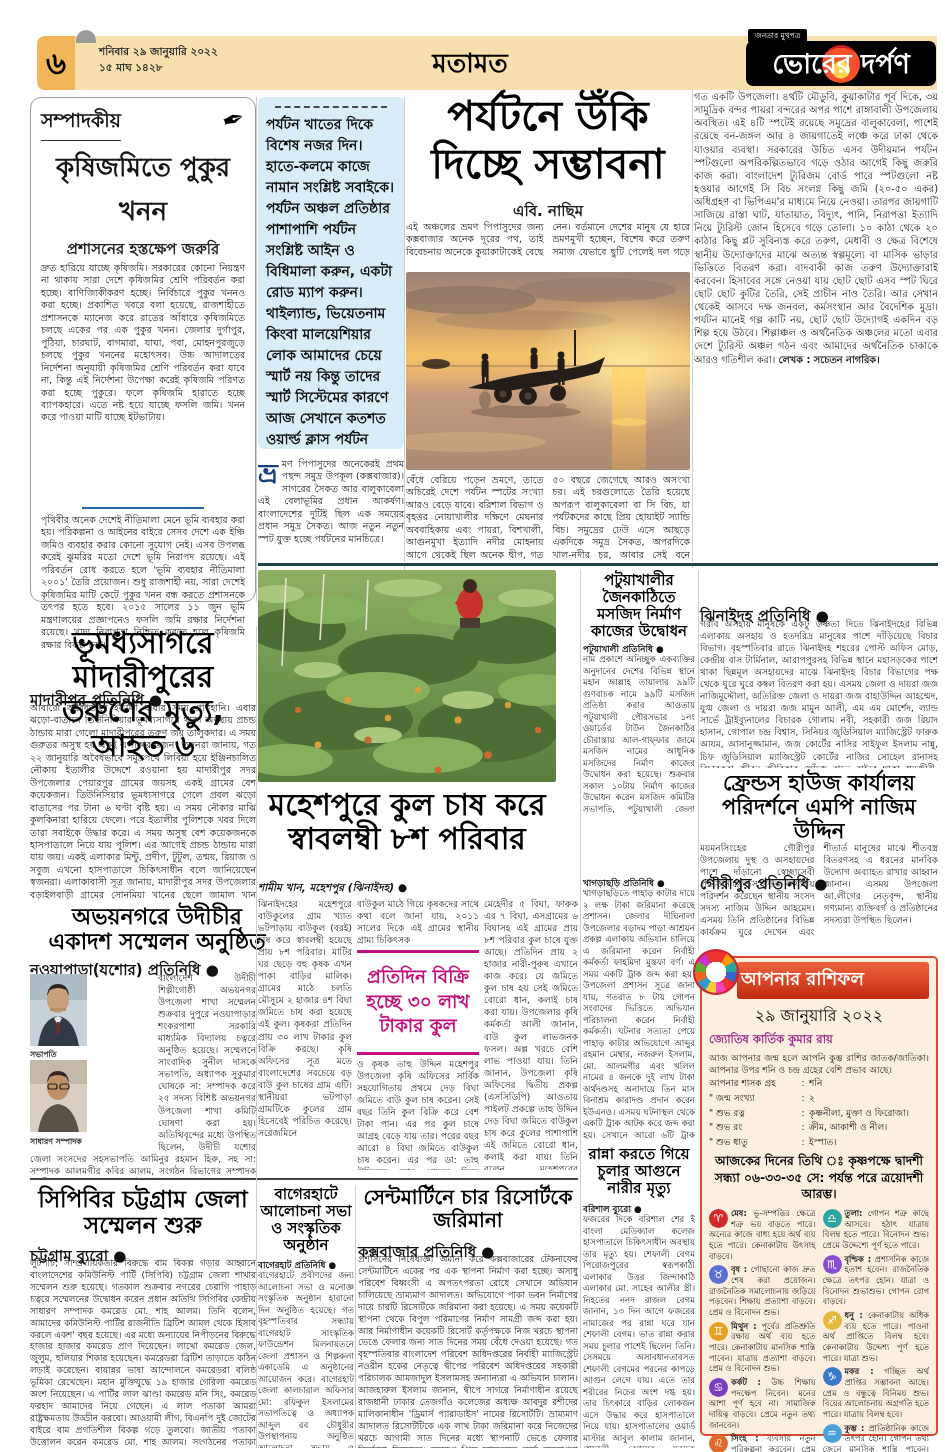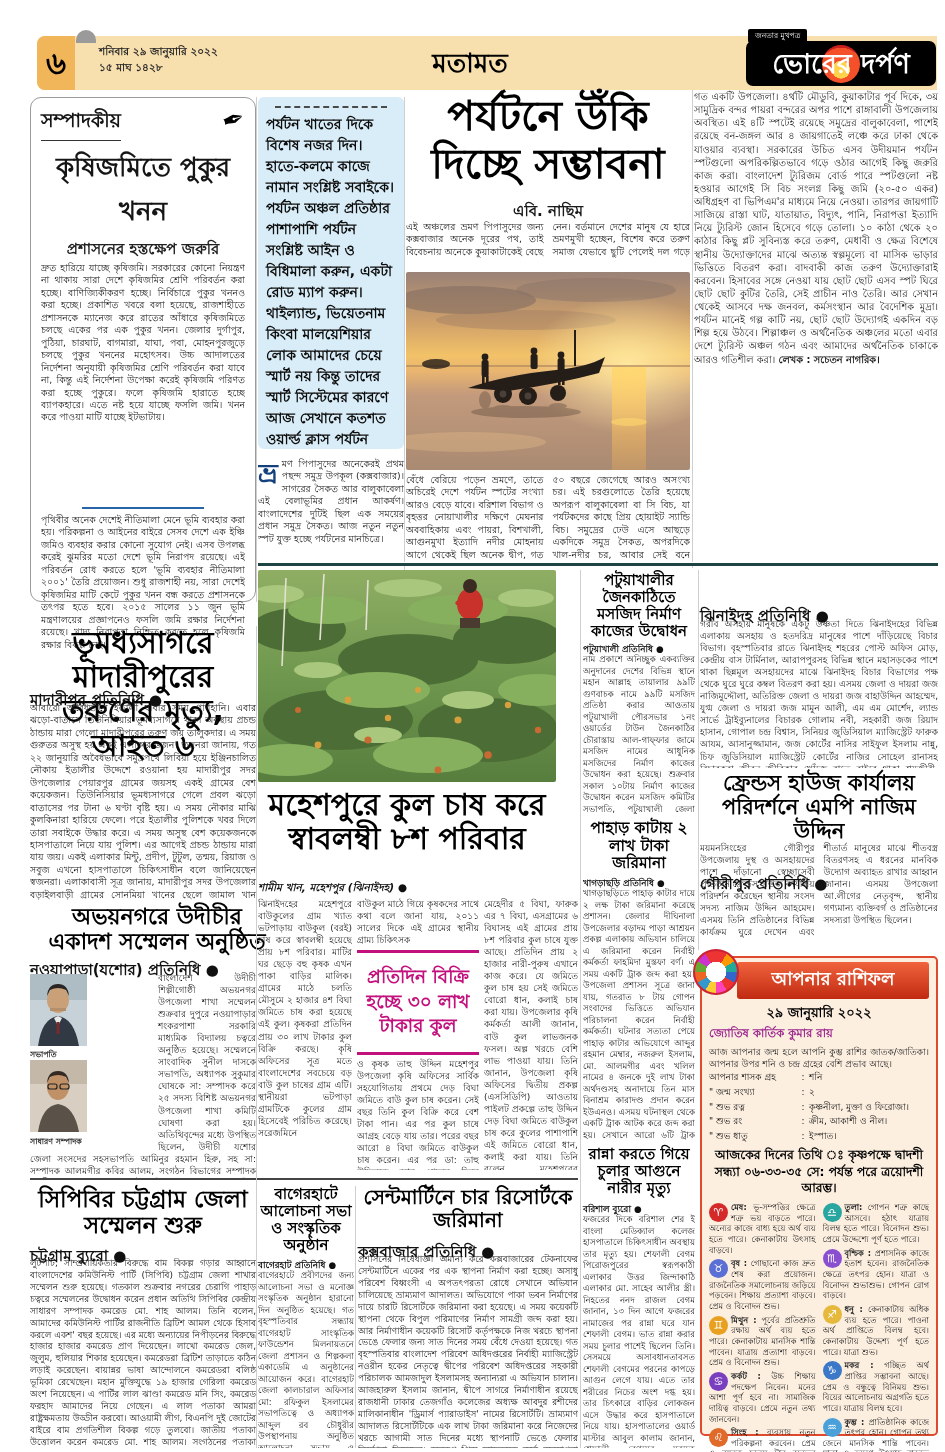--- a/index.html
+++ b/index.html
@@ -48,26 +48,26 @@
   .pqt{font-size:18.5px;font-weight:700;color:#c2107c;text-align:center;line-height:1.35}
   .pqbar{position:absolute;left:357px;width:122px;height:2.5px;background:#c2107c}
   
   .pfig{float:left;width:122px;margin:2px 6px 0 0}
   .pcell{display:inline-block;width:57px;vertical-align:top;margin-right:3px}
   .pcap{font-size:7.8px;font-weight:700;text-align:left;margin-top:1px}
   
   .hbox{position:absolute;left:700px;top:956px;width:238px;height:480px;background:#fcefe0;border:2.5px solid #dd4a2e;
         border-radius:5px;box-sizing:border-box;padding:4px 7px}
   .hhead{margin-left:28px;background:linear-gradient(#f0633c,#c12a12);color:#fff;font-weight:700;font-size:18px;
-         text-align:center;border-radius:3px;padding:3px 13px}
+         text-align:left;border-radius:3px;padding:3px 4px}
   .wheel{position:absolute;left:-9px;top:-9px;width:42px;height:42px;border-radius:50%;border:2px solid #c23;
          background:radial-gradient(circle,#fff 0 34%,rgba(255,255,255,0) 35%),
          conic-gradient(#e33 0 30deg,#f90 30deg 60deg,#2a9 60deg 90deg,#36c 90deg 120deg,#e33 120deg 150deg,#f4b 150deg 180deg,
          #fc3 180deg 210deg,#39c 210deg 240deg,#e62 240deg 270deg,#6a3 270deg 300deg,#c3c 300deg 330deg,#e33 330deg 360deg)}
-  .hdate{font-weight:700;text-align:center;font-size:13px;margin-top:4px;color:#000}
+  .hdate{font-weight:400;text-align:center;font-size:16px;margin-top:4px;color:#000}
   .hastro{font-weight:700;text-align:left;font-size:11.5px;color:#9c2a8e;margin:1px 0 3px}
   .hintro{font-size:9px;text-align:justify;line-height:1.3;color:#222}
   .harow{display:flex;font-size:9px;line-height:1.62;color:#111}
   .harow .l{width:88px}
   .harow .c{width:12px;text-align:center}
   .htithi{font-weight:700;font-size:12.3px;text-align:center;line-height:1.35;margin:4px 0 5px;color:#000}
   .signs{display:flex;gap:7px}
   .scol{flex:1}
   .sign{font-size:8.2px;line-height:1.3;text-align:justify;margin-bottom:3px;overflow:hidden;color:#222}
   .sic{float:left;width:19px;height:19px;border-radius:50%;color:#fff;text-align:center;line-height:19px;
@@ -305,21 +305,20 @@
     <div class="pqt">প্রতিদিন বিক্রি হচ্ছে ৩০ লাখ টাকার কুল</div>
   </div>
   <div class="pqbar" style="top:1052px"></div>
   <div class="abs bt" style="left:357px;top:1058px;width:122px;height:112px;font-size:9px">ও কৃষক তাহু উদ্দিন মহেশপুর উপজেলা কৃষি অফিসের সার্বিক সহযোগিতায় প্রথমে দেড় বিঘা জমিতে বাউ কুল চাষ করেন। সেই বছর তিনি কুল বিক্রি করে বেশ টাকা পান। এর পর কুল চাষে আগ্রহ বেড়ে যায় তার। পরের বছর আরো ৪ বিঘা জমিতে বাউকুল চাষ করেন। এর পর ডা: তাহু উদ্দিনকে আর পেছনে ফিরে তাকাতে হয়নি। তার দেখা দেখি শুরু হয় বাউ কুলের চাষ। কুল চাষ করে স্বাবলম্বী হয়েছে অধিকাংশ চাষী। কেউ কিনেছেন জমি, মটরসাইকেল, কেউ বা তৈরি করেছেন পাকা বাড়ি। গ্রামের এনামুল হকের ৬ বিঘা, তাজ উদ্দিন এর ৮ বিঘা, সোহরাব উদ্দিনের ১৫ বিঘা, সবুজ উদ্দিনের ৮ বিঘা, ফারুক হোসেনের ৩ বিঘা, নিপনের ৬ বিঘা,</div>
   <div class="abs bt" style="left:484px;top:898px;width:94px;height:272px;font-size:9px">মেহেদীর ৫ বিঘা, ফারুক এর ৭ বিঘা, এসগ্রামের ৬ বিঘাসহ এই গ্রামের প্রায় ৮শ পরিবার কুল চাষে যুক্ত আছে। প্রতিদিন প্রায় ২ হাজার নারী-পুরুষ এখানে কাজ করে। যে জমিতে কুল চাষ হয় সেই জমিতে বোরো ধান, কলাই চাষ করা যায়। উপজেলার কৃষি কর্মকর্তা আলী জানান, বাউ কুল লাভজনক ফসল। অল্প খরচে বেশি লাভ পাওয়া যায়। তিনি জানান, উপজেলা কৃষি অফিসের দ্বিতীয় প্রকল্প (এসসিডিপি) আওতায় পাইলট প্রকল্পে তাহু উদ্দিন দেড় বিঘা জমিতে বাউকুল চাষ করে কুলের পাশাপাশি এই জমিতে বোরো ধান, কলাই করা যায়। তিনি বলেন, মহেশপুরের ভটপাড়া গ্রাম সম্ভবত বাংলাদেশের বড় বাউকুল চাষ এলাকা। কুল চাষীদেরকে উদ্বুদ্ধ করার জন্য ড্রোন দিয়ে উড়ান করা হয়েছে। তাদেরকে নিয়ে একটি খামারের আওতায় একটি সমিতি করা হয়েছে।</div>
 
   <div class="abs hl" style="left:583px;top:572px;width:112px;font-size:15px">পটুয়াখালীর জৈনকাঠিতে মসজিদ নির্মাণ কাজের উদ্বোধন</div>
   <div class="abs by" style="left:583px;top:642px;width:112px;font-size:8.8px">পটুয়াখালী প্রতিনিধি ●</div>
   <div class="abs bt" style="left:583px;top:654px;width:112px;height:160px;font-size:8.6px">নাম প্রকাশে অনিচ্ছুক একব্যক্তির অনুদানের দেশের বিভিন্ন স্থানে মহান আল্লাহ তায়ালার ৯৯টি গুণবাচক নামে ৯৯টি মসজিদ প্রতিষ্ঠা করার আওতায় পটুয়াখালী পৌরসভার ১নং ওয়ার্ডের টাউন জৈনকাঠির চৌরাস্তায় আল-গাফ্ফার জামে মসজিদ নামের আধুনিক মসজিদের নির্মাণ কাজের উদ্বোধন করা হয়েছে। শুক্রবার সকাল ১০টায় নির্মাণ কাজের উদ্বোধন করেন মসজিদ কমিটির সভাপতি, পটুয়াখালী জেলা আ.লীগের সহ-সভাপতি ও সাবেক সদর উপজেলা চেয়ারম্যান বীর মুক্তিযোদ্ধা আলহাজ্ব এ. মো: সুলতান আহমেদ মৃধা। এসময় উপস্থিত ছিলেন সাবেক তথ্য কর্মকর্তা মো: বজলুর রহমান, ইঞ্জিনিয়ার মো: আলাউদ্দিন, আফজালুর রহমানসহ বিশিষ্ট ব্যক্তিবর্গ।</div>
 
-  <div class="abs hl" style="left:583px;top:820px;width:112px;font-size:15.5px">পাহাড় কাটায় ২ লাখ টাকা জরিমানা</div>
   <div class="abs by" style="left:583px;top:876px;width:112px;font-size:8.8px">খাগড়াছড়ি প্রতিনিধি ●</div>
   <div class="abs bt" style="left:583px;top:888px;width:112px;height:252px;font-size:8.6px">খাগড়াছড়িতে পাহাড় কাটার দায়ে ২ লক্ষ টাকা জরিমানা করেছে প্রশাসন। জেলার দীঘিনালা উপজেলার বড়াদম পাড়া আশ্রয়ন প্রকল্প এলাকায় অভিযান চালিয়ে এ জরিমানা করেন নির্বাহী কর্মকর্তা ফাহমিদা মুস্তফা বর্ণ। এ সময় একটি ট্রাক জব্দ করা হয়। উপজেলা প্রশাসন সূত্রে জানা যায়, গতরাত ৮ টায় গোপন সংবাদের ভিত্তিতে অভিযান পরিচালনা করেন নির্বাহী কর্মকর্তা। ঘটনার সত্যতা পেয়ে পাহাড় কাটার অভিযোগে আব্দুর রহমান মেম্বার, নজরুল ইসলাম, মো. আলমগীর এবং খলিল নামের ৪ জনকে দুই লাখ টাকা অর্থদণ্ডসহ অনাদায়ে তিন মাস বিনাশ্রম কারাদণ্ড প্রদান করেন ইউএনও। এসময় ঘটনাস্থল থেকে একটি ট্রাক আটক করে জব্দ করা হয়। সেখানে আরো ৬টি ট্রাক এবং একটি ভেকু রয়েছে। অভিযানের সময় চালকরা পালিয়ে যাওয়ায় সেগুলো তাৎক্ষণিক জব্দ করে আনা যায়নি। উপজেলা নির্বাহী কর্মকর্তা ফাহমিদা মুস্তফা বর্ণ ঘটনার সত্যতা নিশ্চিত করে জানান, রাতের আঁধারে পাহাড়ের মাটি কেটে স্থানীয় মেরুং বাজারের একটি এলাকায় নিচ্ছিলো অভিযুক্তরা। অনুমতি না থাকায় তাদের বিরুদ্ধে পাহাড় কাটার অভিযোগে বাংলাদেশ পরিবেশ সংরক্ষণ আইন ১৯৯৫-এর ১৫ ধারার বিধান মতে জরিমানা করা হয়েছে।</div>
 
   <div class="abs hl" style="left:583px;top:1146px;width:112px;font-size:15px">রান্না করতে গিয়ে চুলার আগুনে নারীর মৃত্যু</div>
   <div class="abs by" style="left:583px;top:1202px;width:112px;font-size:8.8px">বরিশাল ব্যুরো ●</div>
   <div class="abs bt" style="left:583px;top:1214px;width:112px;height:234px;font-size:8.6px">ফজরের দিকে বরিশাল শের ই বাংলা মেডিক্যাল কলেজ হাসপাতালে চিকিৎসাধীন অবস্থায় তার মৃত্যু হয়। শেফালী বেগম পিরোজপুরের স্বরূপকাঠী এলাকার উত্তর জিন্দাকাঠি এলাকার মো. সাহেব আলীর স্ত্রী। নিহতের ননদ রাজল বেগম জানান, ১৩ দিন আগে ফজরের নামাজের পর রান্না ঘরে যান শেফালী বেগম। ভাত রান্না করার সময় চুলার পাশেই ছিলেন তিনি। সেসময়ে অসাবধানতাবসত শেফালী বেগমের পরনের কাপড়ে আগুন লেগে যায়। এতে তার শরীরের নিচের অংশ দগ্ধ হয়। তার চিৎকারে বাড়ির লোকজন এসে উদ্ধার করে হাসপাতালে নিয়ে যায়। হাসপাতালের ওয়ার্ড মাস্টার আবুল কালাম জানান, শেফালী বেগমের মরদেহ হাসপাতালের লাশ রাখা কক্ষে রাখা হয়েছে। শুক্রবার আইনগত প্রক্রিয়া শেষে মরদেহ স্বজনদের কাছে হস্তান্তর করা হবে।</div>
 
   <div class="abs by" style="left:700px;top:604px;width:238px">ঝিনাইদহ প্রতিনিধি ●</div>
   <div class="abs bt" style="left:700px;top:618px;width:238px;height:150px;font-size:9px">গরীব অসহায় মানুষকে একটু উষ্ণতা দিতে ঝিনাইদহের বিভিন্ন এলাকায় অসহায় ও হতদরিদ্র মানুষের পাশে দাঁড়িয়েছে বিচার বিভাগ। বৃহস্পতিবার রাতে ঝিনাইদহ শহরের পোস্ট অফিস মোড়, কেন্দ্রীয় বাস টার্মিনাল, আরাপপুরসহ বিভিন্ন স্থানে মহাসড়কের পাশে থাকা ছিন্নমূল অসহায়দের মাঝে ঝিনাইদহ বিচার বিভাগের পক্ষ থেকে ঘুরে ঘুরে কম্বল বিত‍রণ করা হয়। এসময় জেলা ও দায়রা জজ নাজিমুদ্দৌলা, অতিরিক্ত জেলা ও দায়রা জজ বাহাউদ্দিন আহম্মেদ, যুগ্ম জেলা ও দায়রা জজ মামুন আলী, এম এম মোর্শেদ, ল্যান্ড সার্ভে ট্রাইব্যুনালের বিচারক গোলাম নবী, সহকারী জজ রিয়াদ হাসান, গোপাল চন্দ্র বিশ্বাস, সিনিয়র জুডিসিয়াল ম্যাজিস্ট্রেট ফারুক আযম, আসানুজ্জামান, জজ কোর্টের নাসির সাইফুল ইসলাম নান্নু, চিফ জুডিসিয়াল ম্যাজিস্ট্রেট কোর্টের নাজির সোহেল রানাসহ বিচারকরা জীবন জীবিকার খোঁজে রাতে বাইরে থাকা শ্রমজীবী, ছিন্নমূল, উদ্বাস্তু ও শীতার্ত মানুষের মাঝে এই কম্বল বিতরণ করেন। প্রতিটি মানুষের গায়ে কম্বল জড়িয়ে দেন তারা।</div>
 

